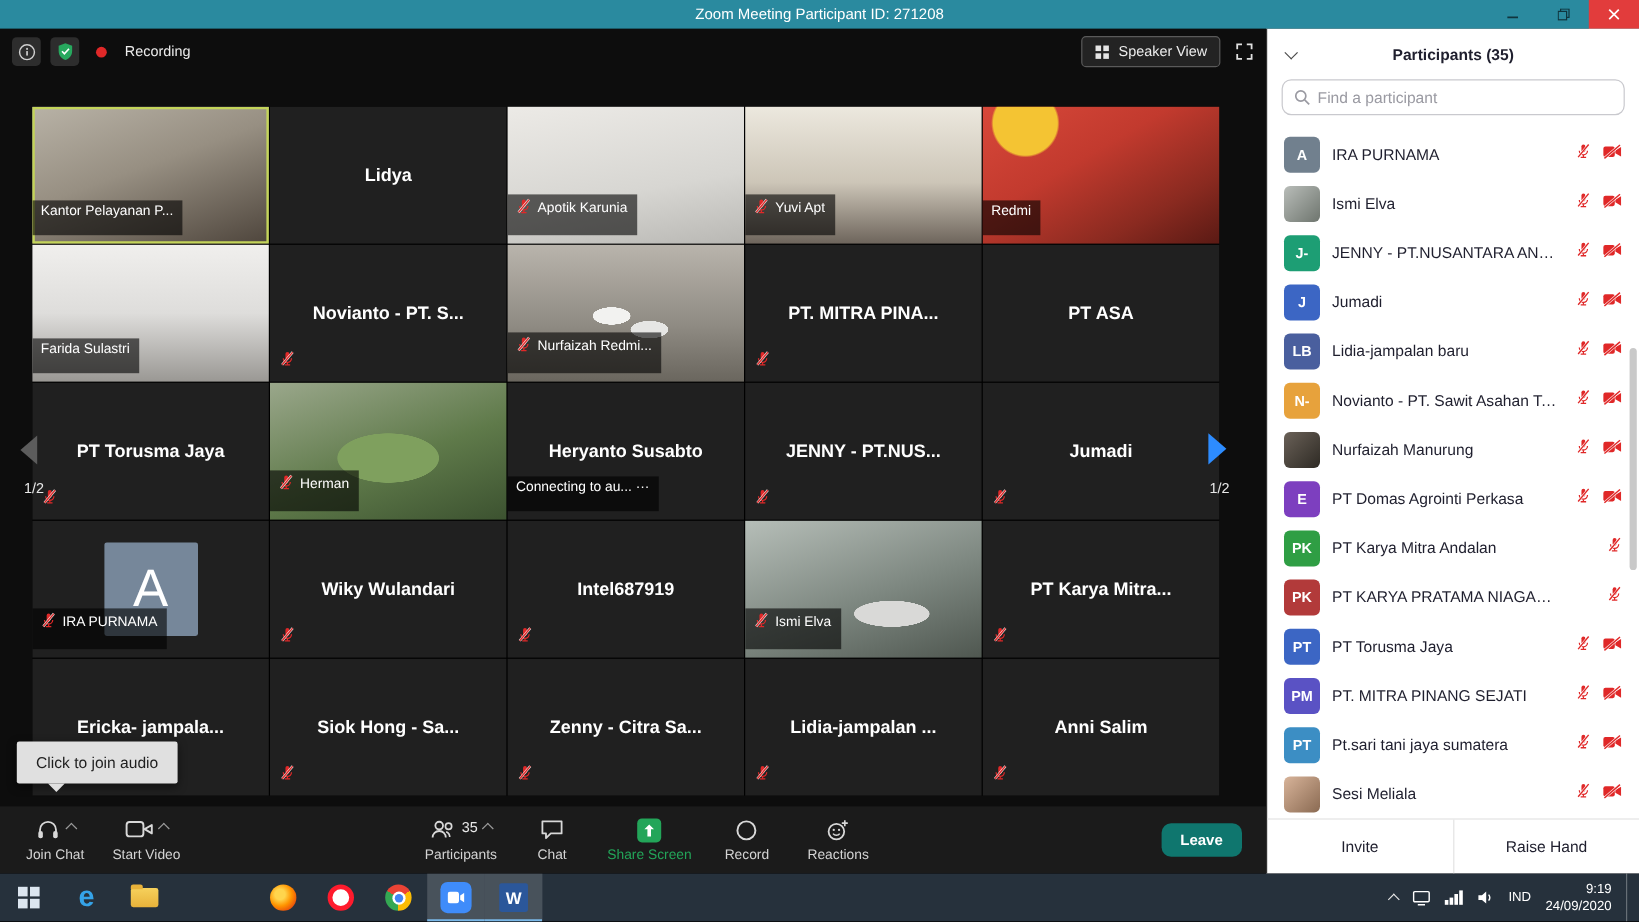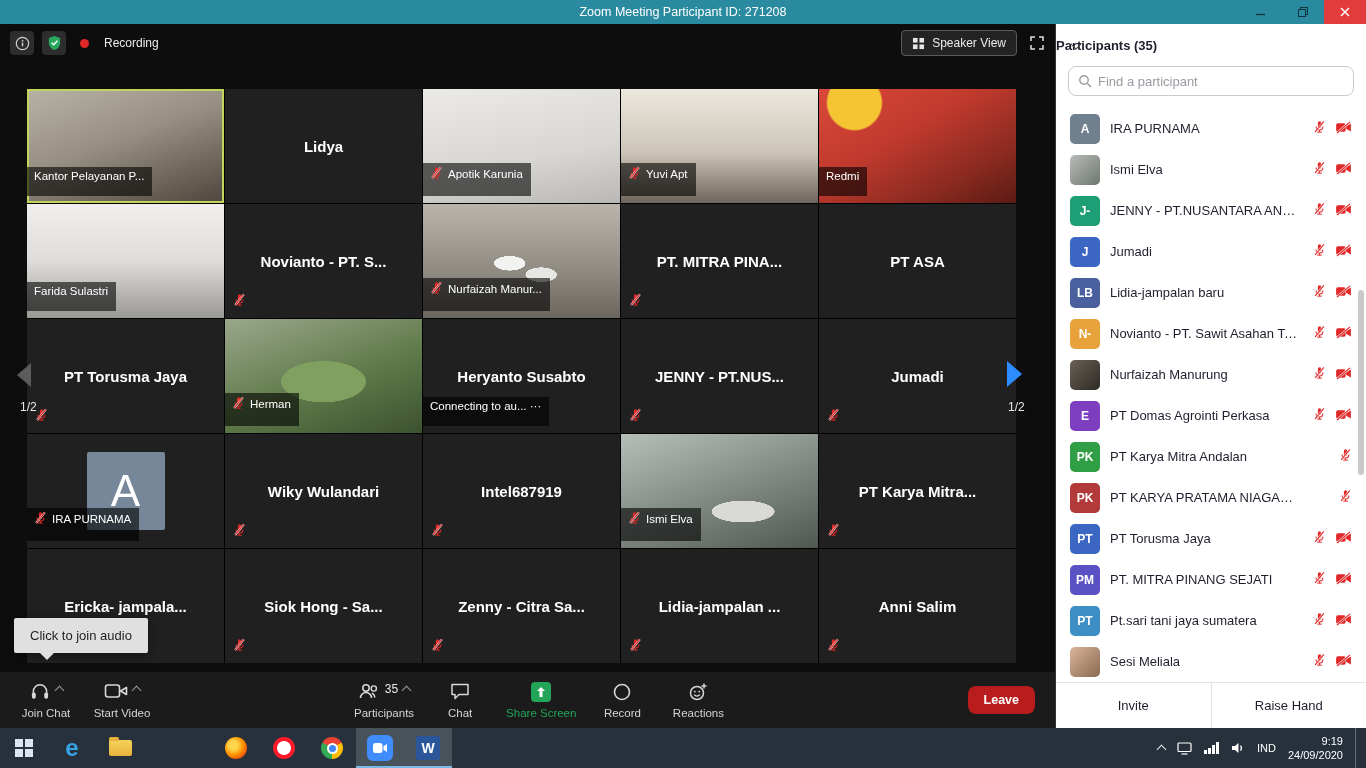--- a/index.html
+++ b/index.html
@@ -57,25 +57,25 @@
 
 .toolbar{position:absolute;left:0;bottom:0;width:100%;height:56px;background:#1b1b1b;z-index:7}
 .tb-left{position:absolute;left:8px;top:0;display:flex;height:100%}
 .tb-center{position:absolute;left:346px;top:0;display:flex;height:100%}
 .tool-btn{min-width:76px;padding:0 8px;height:100%;display:flex;flex-direction:column;align-items:center;justify-content:center;gap:4px;color:#d4d4d4;font-size:11.5px;cursor:pointer}
 .icon-row{display:flex;align-items:flex-start;gap:5px;height:21px}
 .chev{width:7px;height:7px;border-left:1.6px solid #9a9a9a;border-top:1.6px solid #9a9a9a;transform:rotate(45deg);margin-top:5px}
 .count{font-size:12px;color:#e8e8e8;line-height:14px}
 .share-ic{width:20px;height:20px;background:#23a559;border-radius:4px;display:flex;align-items:center;justify-content:center}
 .share-label{color:#23a559}
-.leave{position:absolute;right:20px;top:14px;height:28px;padding:0 16px;background:#b91c1c;color:#fff;font-size:12.5px;font-weight:bold;border:none;border-radius:8px;cursor:pointer;font-family:inherit}
+.leave{position:absolute;right:20px;top:14px;height:28px;padding:0 16px;background:#0f766e;color:#fff;font-size:12.5px;font-weight:bold;border:none;border-radius:8px;cursor:pointer;font-family:inherit}
 
 
 .panel{position:relative;width:311px;height:704px;background:#fff;display:flex;flex-direction:column;border-left:1px solid #333}
-.panel-header{height:42px;display:flex;align-items:center;justify-content:flex-start;position:relative}
+.panel-header{height:42px;display:flex;align-items:center;justify-content:center;position:relative}
 .panel-title{font-size:13px;font-weight:bold;color:#1f1f2e}
 .chev-down{position:absolute;left:16px;top:16px;width:8px;height:8px;border-left:1.6px solid #4a4a4a;border-bottom:1.6px solid #4a4a4a;transform:rotate(-45deg);cursor:pointer}
 .search-wrap{margin:0 12px 12px;height:30px;border:1px solid #c9c9ce;border-radius:8px;display:flex;align-items:center;padding:0 9px;gap:6px;background:#fff}
 .search-wrap input{border:none;outline:none;flex:1;font-size:13px;color:#333;font-family:inherit;background:transparent}
 .search-wrap input::placeholder{color:#9a9aa2}
 .plist{flex:1;overflow:hidden}
 .prow{height:41px;display:flex;align-items:center;padding:0 14px;gap:10px;cursor:pointer}
 .pavatar{width:30px;height:30px;border-radius:5px;flex:none;display:flex;align-items:center;justify-content:center;color:#fff;font-size:12px;font-weight:bold;background:#888}
 .photo-1{background:linear-gradient(135deg,#b9bdb9,#6e756e)}
 .photo-2{background:linear-gradient(135deg,#6a6158,#2e2a24)}
@@ -252,21 +252,21 @@
 
     <div class="tile-label">
       <span class="t-mic"><svg width="13" height="14" viewBox="0 0 16 17">
                   <rect x="6" y="1.5" width="4" height="8" rx="2" fill="#e02828"></rect>
                   <path d="M3.8 8 a4.2 4.2 0 0 0 8.4 0" fill="none" stroke="#e02828" stroke-width="1.3"></path>
                   <line x1="8" y1="12.4" x2="8" y2="14.6" stroke="#e02828" stroke-width="1.3"></line>
                   <line x1="5.2" y1="14.8" x2="10.8" y2="14.8" stroke="#e02828" stroke-width="1.3"></line>
                   <line x1="2.6" y1="14.6" x2="13.4" y2="1.6" stroke="#ffffff" stroke-width="2.6" opacity=".85"></line>
                   <line x1="2.6" y1="14.6" x2="13.4" y2="1.6" stroke="#e02828" stroke-width="1.4"></line>
                 </svg></span>
-      <span class="tile-name-text">Nurfaizah Manur...</span>
+      <span class="tile-name-text">Nurfaizah Redmi...</span>
     </div>
   </div>
           <div class="tile">
     <div class="tile-center">PT. MITRA PINA...</div>
 
     <div class="tile-label icon-only">
       <span class="t-mic"><svg width="13" height="14" viewBox="0 0 16 17">
                   <rect x="6" y="1.5" width="4" height="8" rx="2" fill="#e02828"></rect>
                   <path d="M3.8 8 a4.2 4.2 0 0 0 8.4 0" fill="none" stroke="#e02828" stroke-width="1.3"></path>
                   <line x1="8" y1="12.4" x2="8" y2="14.6" stroke="#e02828" stroke-width="1.3"></line>

